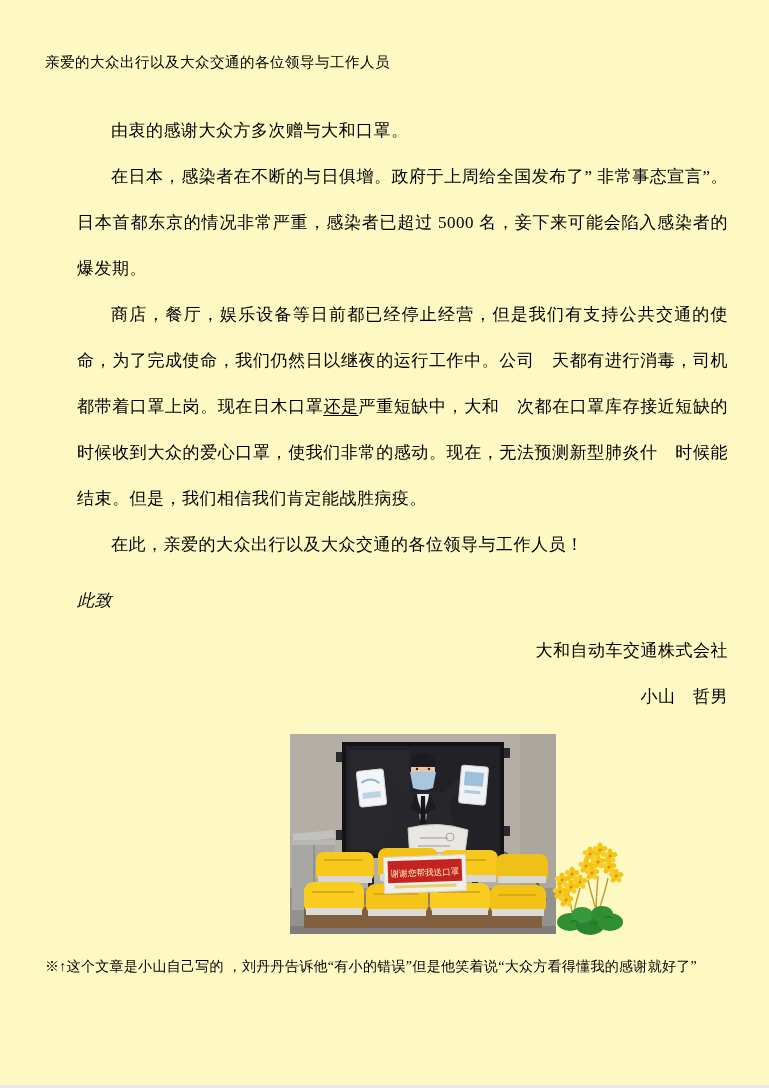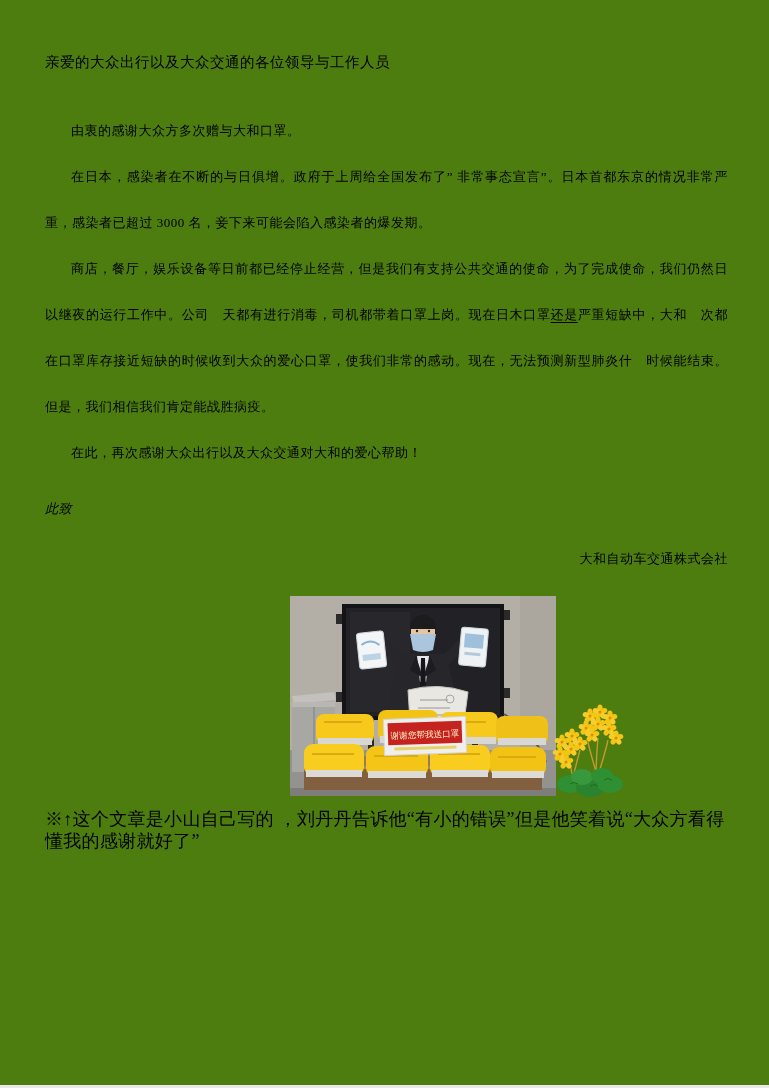--- a/index.html
+++ b/index.html
@@ -1,65 +1,66 @@
 <!DOCTYPE html>
 <html><head>
 <meta charset="utf-8">
 <style>
   html,body{margin:0;padding:0;}
   body{
     width:769px;height:1088px;background:#ffffff;
     font-family:"Liberation Serif","DejaVu Serif",serif;
     color:#000;position:relative;overflow:hidden;
   }
-  .page{width:769px;height:1088px;position:relative;background:#4d7c0f;}
+  .page{width:769px;height:1088px;position:relative;background:#fef9c3;}
   .salutation{
     padding:52px 41px 0 45px;
     font-size:14.5px;line-height:20px;letter-spacing:0.5px;
   }
   .letter-body{
     margin-top:36px;
     padding:0 41px 0 45px;
-    font-size:13px;line-height:46px;letter-spacing:0.5px;
+    font-size:17px;line-height:46px;letter-spacing:0.5px;margin-left:32px;
   }
   .para{margin:0;text-indent:2em;text-align:justify;text-justify:inter-ideograph;}
   .no-indent{margin:0;text-indent:0;font-style:italic;}
   .err-underline{text-decoration:underline;text-underline-offset:3px;text-decoration-thickness:1px;}
   .sig-block{margin-top:4px;text-align:right;font-family:Liberation Serif, serif;}
   .sig-line{margin:0;}
   .closing{margin-top:10px;}
   .photo-strip{position:relative;width:769px;height:206px;margin-top:14px;}
   .photo-frame{position:absolute;left:290px;top:0;width:266px;height:200px;}
   .flower-box{position:absolute;left:552px;top:106px;width:78px;height:100px;}
   .footnote{
-    margin:6px 41px 0 45px;
-    font-size:18px;line-height:22px;letter-spacing:0.3px;
+    margin:16px 41px 0 45px;
+    font-size:14px;line-height:22px;letter-spacing:0.3px;
   }
   .page-bottom-edge{
     position:absolute;left:0;bottom:0;width:769px;height:3px;background:#e9e9e9;
   }
   svg{display:block;}
 </style>
 </head>
 <body>
 
 <div class="page">
 
   <div class="salutation">亲爱的大众出行以及大众交通的各位领导与工作人员</div>
 
   <div class="letter-body">
     <p class="para">由衷的感谢大众方多次赠与大和口罩。</p>
-    <p class="para">在日本，感染者在不断的与日俱增。政府于上周给全国发布了” 非常事态宣言”。日本首都东京的情况非常严重，感染者已超过 3000 名，妾下来可能会陷入感染者的爆发期。</p>
+    <p class="para">在日本，感染者在不断的与日俱增。政府于上周给全国发布了” 非常事态宣言”。日本首都东京的情况非常严重，感染者已超过 5000 名，妾下来可能会陷入感染者的爆发期。</p>
     <p class="para"><span>商店，餐厅，娱乐设备等日前都已经停止经营，但是我们有支持公共交通的使命，为了完成使命，我们仍然日以继夜的运行工作中。公司　天都有进行消毒，司机都带着口罩上岗。现在日木口罩</span><span class="err-underline">还是</span><span>严重短缺中，大和　次都在口罩库存接近短缺的时候收到大众的爱心口罩，使我们非常的感动。现在，无法预测新型肺炎什　时候能结束。但是，我们相信我们肯定能战胜病疫。</span></p>
-    <p class="para">在此，再次感谢大众出行以及大众交通对大和的爱心帮助！</p>
+    <p class="para">在此，亲爱的大众出行以及大众交通的各位领导与工作人员！</p>
 
     <p class="no-indent closing">此致</p>
 
     <div class="sig-block">
       <p class="sig-line">大和自动车交通株式会社</p>
+      <p class="sig-line">小山　哲男</p>
     </div>
   </div>
 
   <div class="photo-strip">
 
     <div class="photo-frame">
       <svg width="266" height="200" viewBox="0 0 266 200">
 
         <rect x="0" y="0" width="266" height="154" fill="#b3aea6"></rect>
         <rect x="230" y="0" width="36" height="154" fill="#aba69e"></rect>

